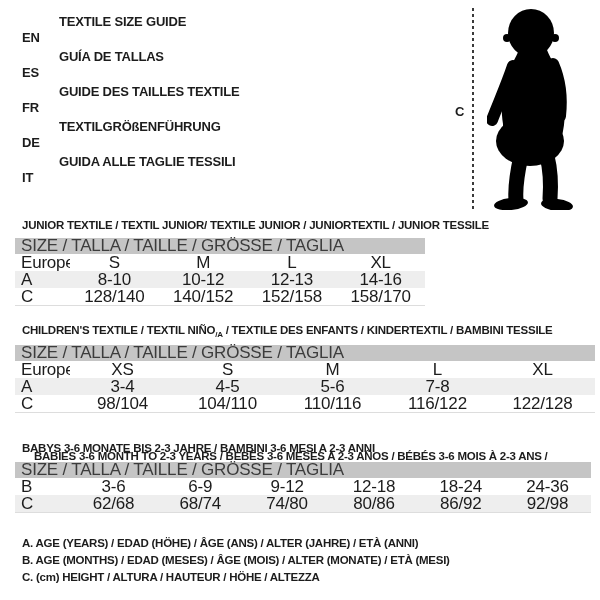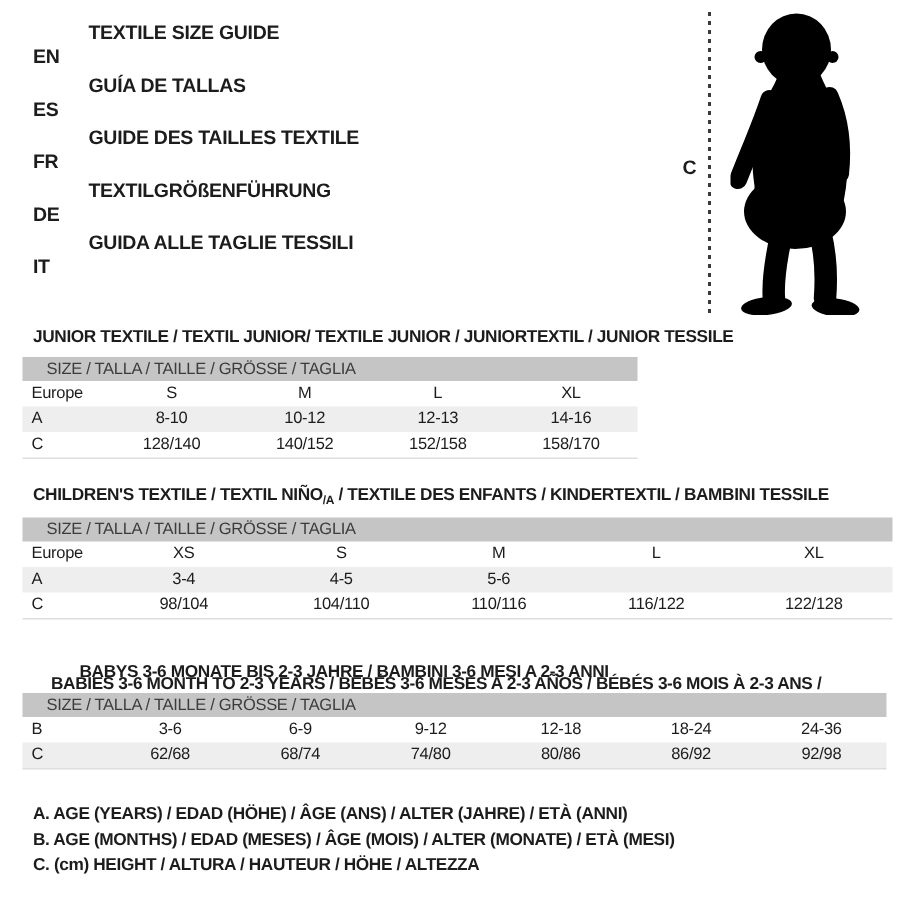--- a/index.html
+++ b/index.html
@@ -20,23 +20,23 @@
   .height-label{position:absolute;left:455px;top:104px;font-weight:bold;font-size:13px;}
   .baby-svg{position:absolute;left:487px;top:8px;}
   
   .sec-title{
     position:absolute;left:22px;font-weight:bold;font-size:11.5px;line-height:16px;
     letter-spacing:-0.25px;white-space:nowrap;
   }
   .size-table{position:absolute;left:15px;border-bottom:1px solid #ddd;}
   .tbar{
     height:16px;line-height:16px;background:#c5c5c5;color:#3c3c3c;
-    font-size:11px;padding-left:16px;letter-spacing:-0.2px;white-space:nowrap;
+    font-size:17px;padding-left:6px;letter-spacing:-0.2px;white-space:nowrap;
   }
-  .trow{display:grid;height:17px;line-height:17px;font-size:11px;letter-spacing:-0.2px;}
+  .trow{display:grid;height:17px;line-height:17px;font-size:17px;letter-spacing:-0.2px;}
   .trow.alt{background:#eeeeee;}
   .t-junior .trow{grid-template-columns:55px repeat(4,1fr);}
   .t-children .trow{grid-template-columns:55px repeat(5,1fr);}
   .t-babies .trow{grid-template-columns:55px repeat(6,1fr);}
   .cell{text-align:center;overflow:hidden;}
   .cell.label{text-align:left;padding-left:6px;}
   .subA{font-size:8px;vertical-align:-3px;}
   
   .legend{position:absolute;left:22px;top:535px;}
   .legend-line{font-weight:bold;font-size:11.5px;line-height:17px;letter-spacing:-0.25px;white-space:nowrap;}
@@ -120,33 +120,34 @@
     <div class="cell">S</div>
     <div class="cell">M</div>
     <div class="cell">L</div>
     <div class="cell">XL</div>
   </div>
   <div class="trow alt">
     <div class="cell label">A</div>
     <div class="cell">3-4</div>
     <div class="cell">4-5</div>
     <div class="cell">5-6</div>
+    <div class="cell">7-8</div>
   </div>
   <div class="trow">
     <div class="cell label">C</div>
     <div class="cell">98/104</div>
     <div class="cell">104/110</div>
     <div class="cell">110/116</div>
     <div class="cell">116/122</div>
     <div class="cell">122/128</div>
   </div>
 </div>
 
 <div class="sec-title" style="top:448px;margin-left:12px;">BABIES 3-6 MONTH TO 2-3 YEARS / BEBÉS 3-6 MESES A 2-3 AÑOS / BÉBÉS 3-6 MOIS À 2-3 ANS /</div>
-<div class="sec-title" style="top:440px;margin-left:31px;">BABYS 3-6 MONATE BIS 2-3 JAHRE / BAMBINI 3-6 MESI A 2-3 ANNI</div>
+<div class="sec-title" style="top:440px;">BABYS 3-6 MONATE BIS 2-3 JAHRE / BAMBINI 3-6 MESI A 2-3 ANNI</div>
 <div class="size-table t-babies" style="top:462px;width:576px;">
   <div class="tbar">SIZE / TALLA / TAILLE / GRÖSSE / TAGLIA</div>
   <div class="trow">
     <div class="cell label">B</div>
     <div class="cell">3-6</div>
     <div class="cell">6-9</div>
     <div class="cell">9-12</div>
     <div class="cell">12-18</div>
     <div class="cell">18-24</div>
     <div class="cell">24-36</div>

